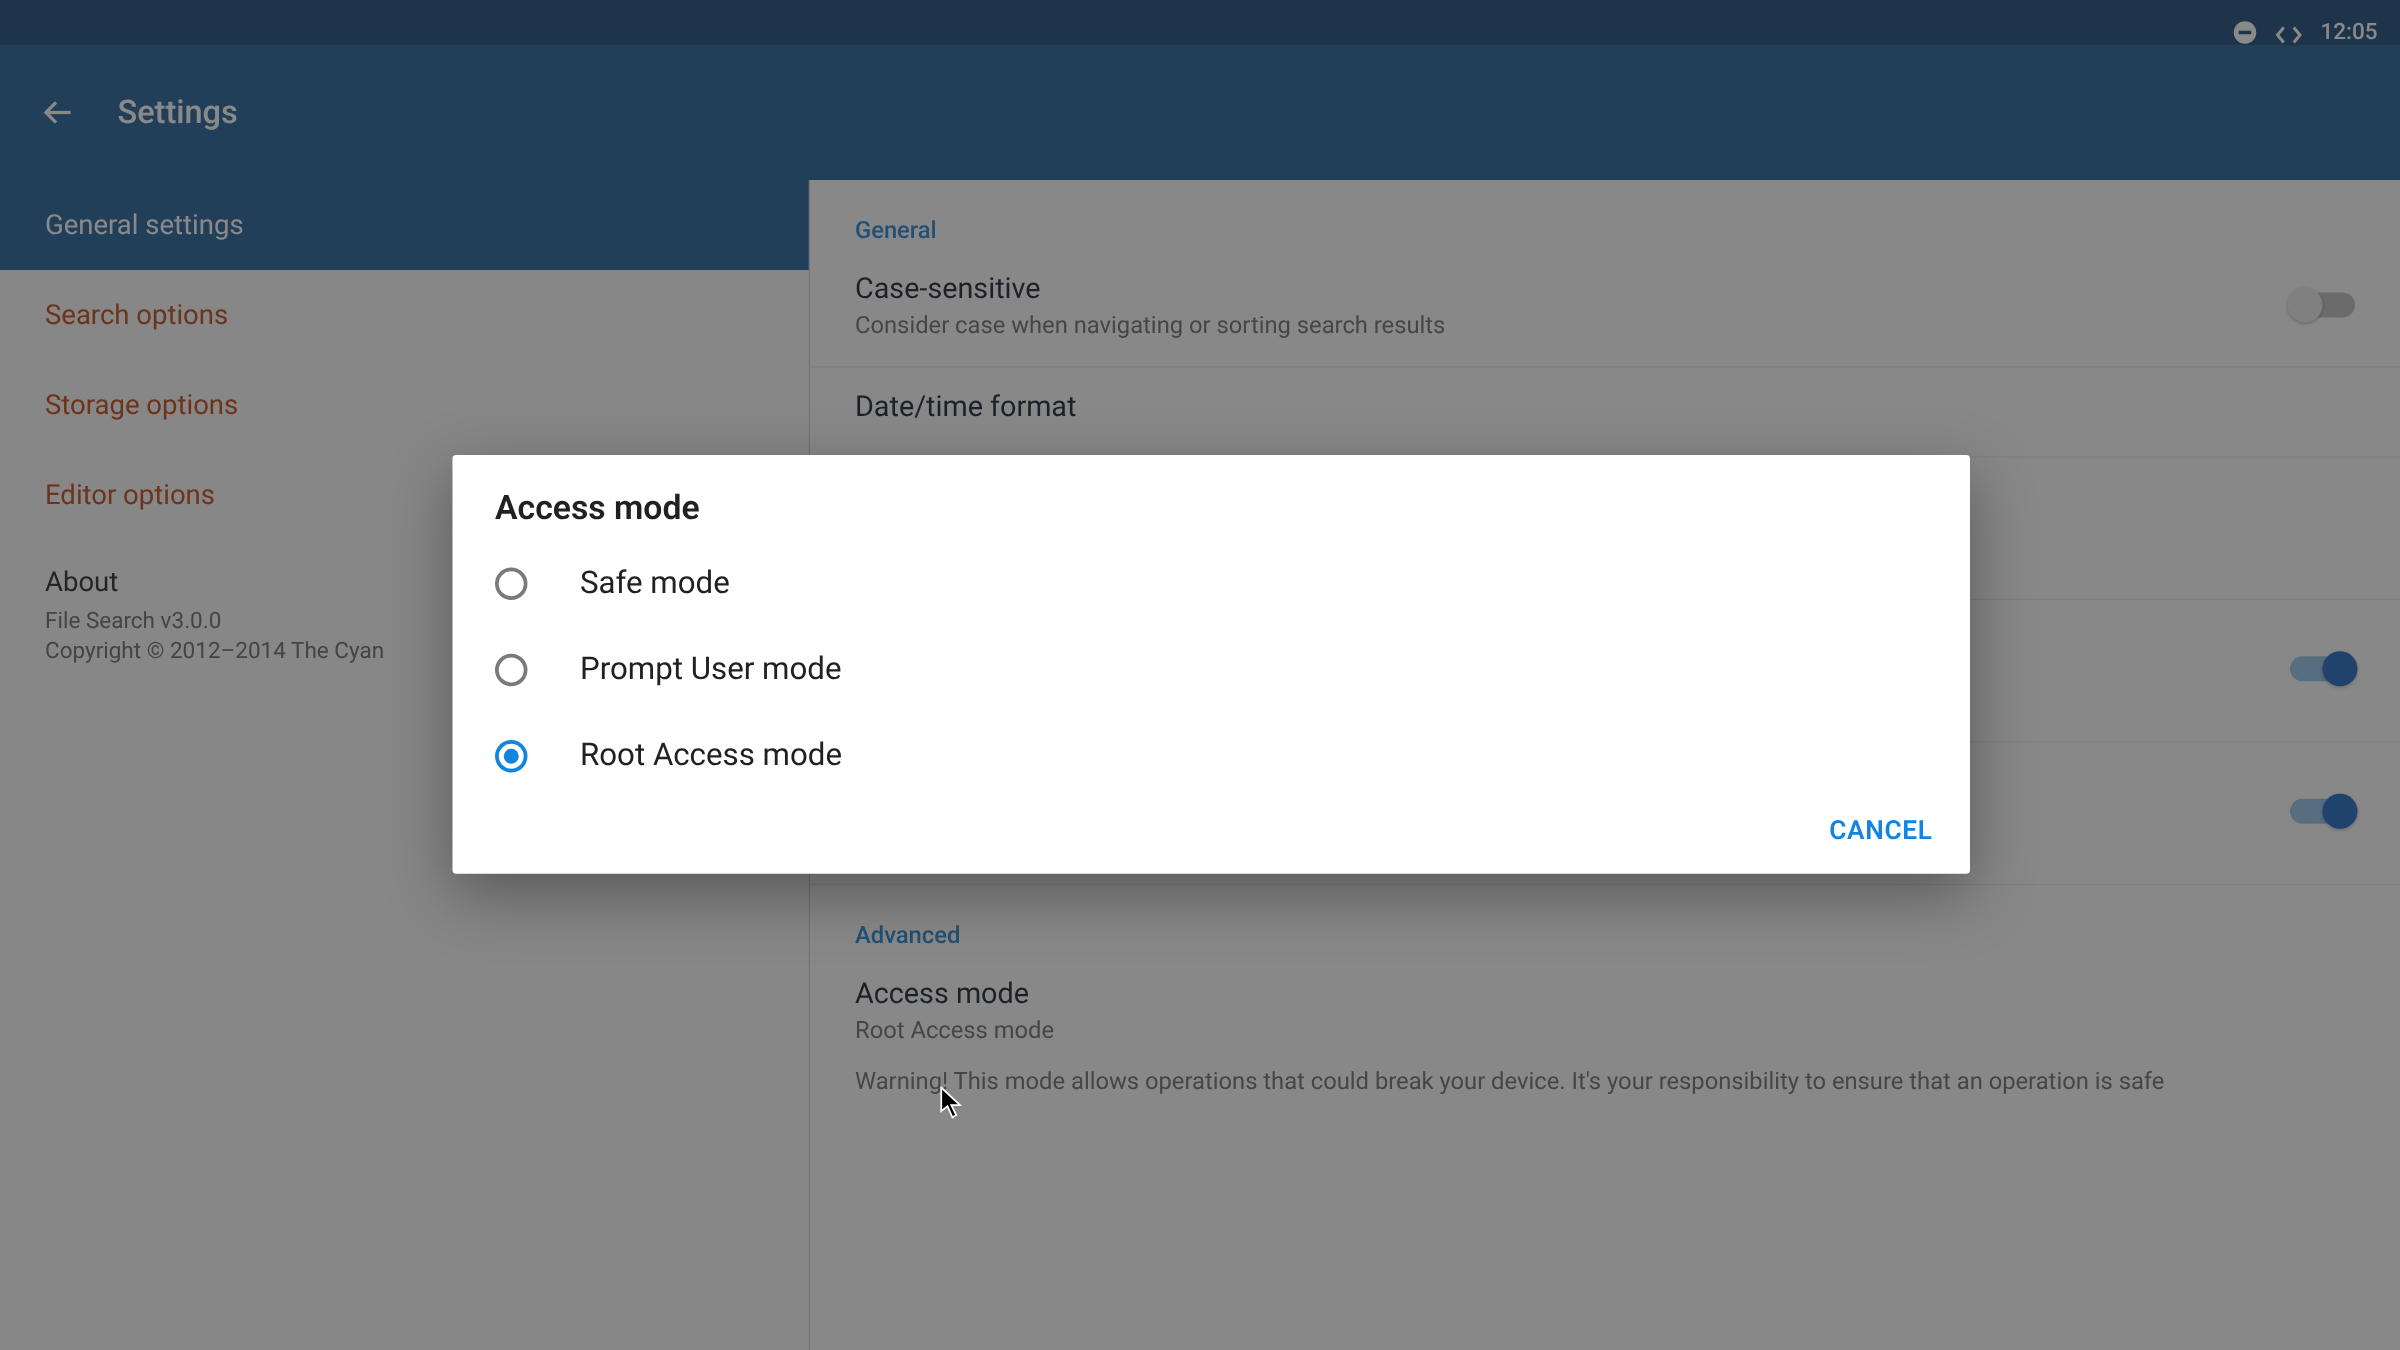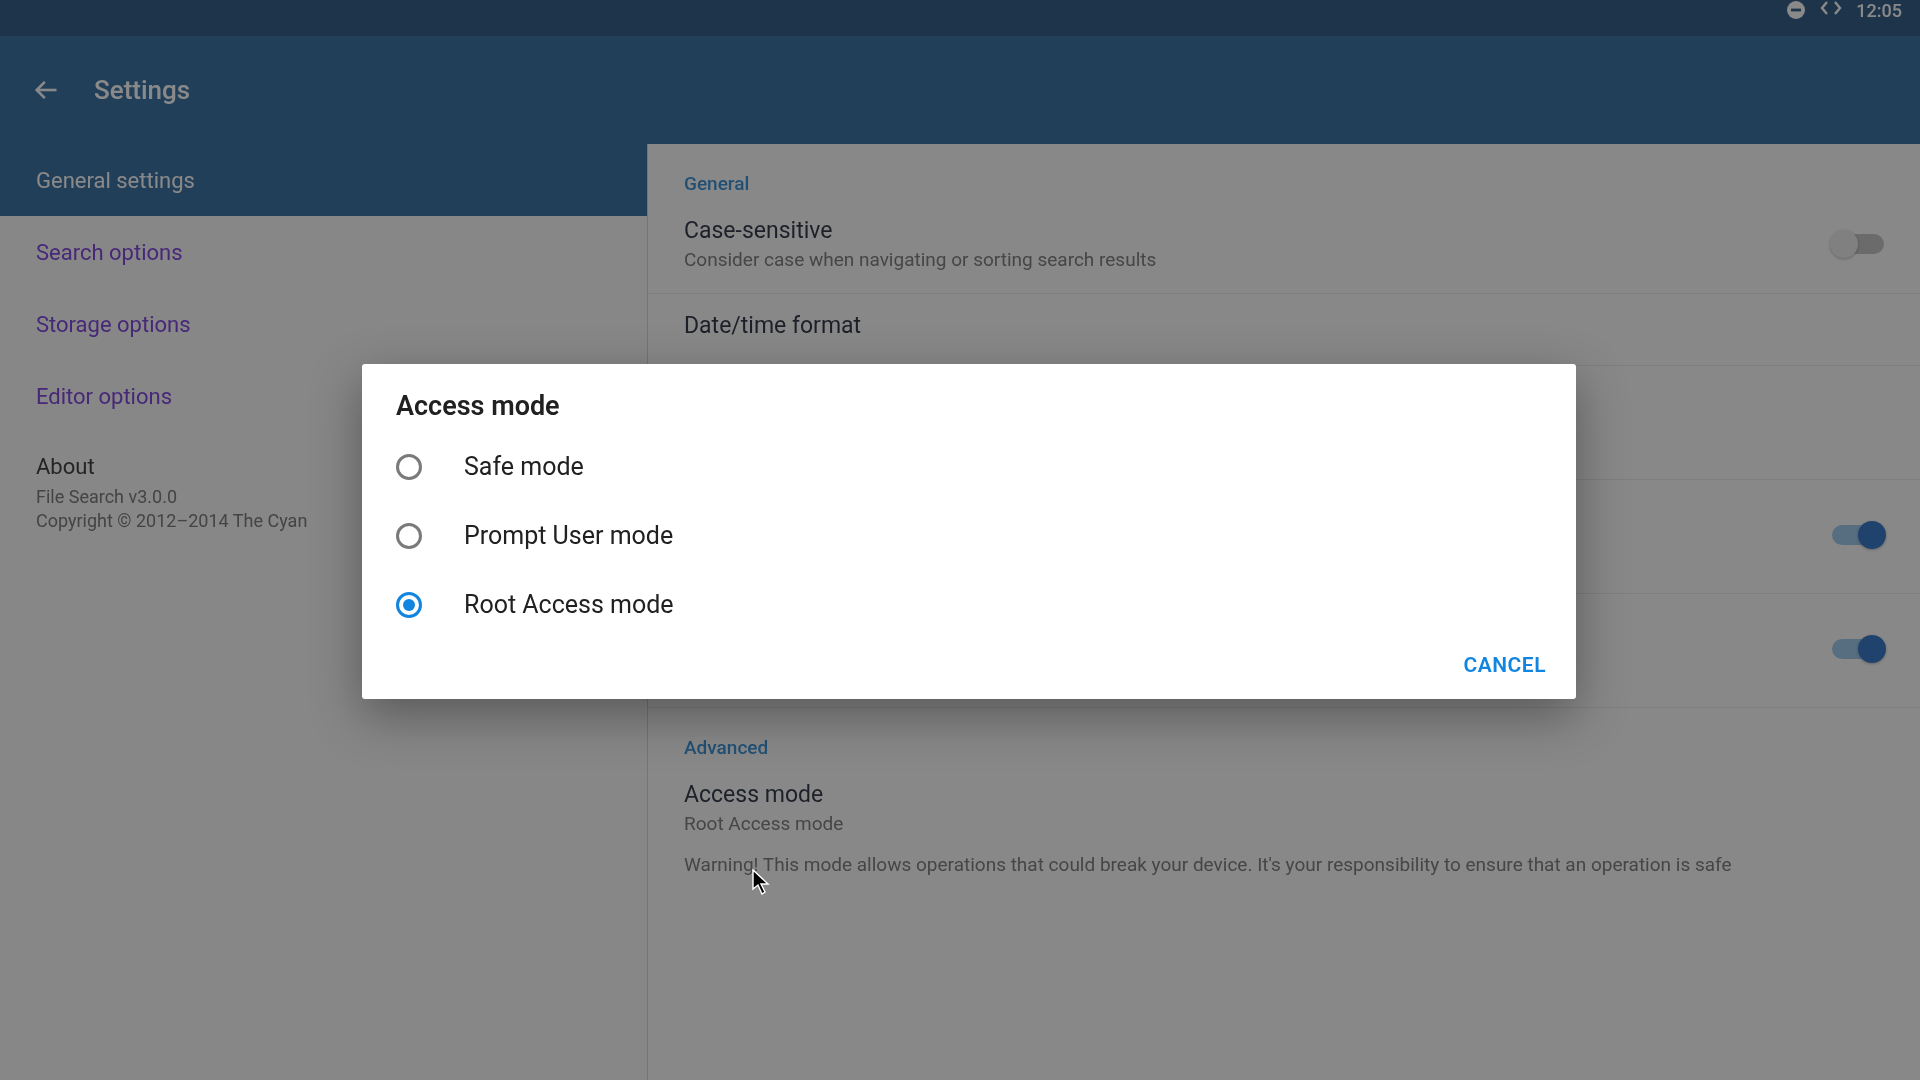--- a/index.html
+++ b/index.html
@@ -3,40 +3,40 @@
 <meta charset="utf-8">
 <style>
 * { box-sizing: border-box; margin: 0; padding: 0; }
 html, body { width: 1920px; height: 1080px; overflow: hidden; font-family: Roboto, Arial, sans-serif; }
 body { position: relative; background: #fafafa; }
 
 
 .statusbar {
   height: 36px;
   background: #104475;
-  display: flex; align-items: flex-start; justify-content: flex-end;
+  display: flex; align-items: flex-end; justify-content: flex-end;
   padding-right: 18px; color: #fff; font-size: 18px; gap: 14px;
 }
 .statusbar .dnd-icon svg, .statusbar .debug-icon svg { display: block; }
 .clock { font-weight: 500; }
 
 
 .appbar {
   height: 108px;
   background: #1a5c96;
   display: flex; align-items: center;
   padding-left: 26px; color: #fff;
 }
 .back-btn { width: 40px; height: 40px; display: flex; align-items: center; justify-content: center; }
 .app-title { margin-left: 28px; font-size: 26px; font-weight: 500; }
 
 
 .content { display: flex; height: calc(1080px - 36px - 92px); }
 .sidebar { width: 648px; background: #fafafa; border-right: 1px solid #d0d0d0; }
-.side-item { height: 72px; padding: 0 36px; display: flex; align-items: center; font-size: 22px; color: #6d28d9; }
+.side-item { height: 72px; padding: 0 36px; display: flex; align-items: center; font-size: 22px; color: #c2410c; }
 .side-item.selected { background: #1a5c96; color: #fff; }
 .side-about { padding: 22px 36px; }
 .side-about .about-title { font-size: 22px; color: #212121; margin-bottom: 6px; }
 .side-about .about-line { font-size: 18px; color: #666; line-height: 1.35; }
 
 .main { flex: 1; background: #fdfdfd; overflow: hidden; }
 .section-label { color: #1c80d1; font-size: 19px; font-weight: 500; padding: 28px 36px 4px; }
 .setting-row { padding: 18px 36px 22px; border-bottom: 1px solid #e6e6e6; display: flex; align-items: center; }
 .setting-text { flex: 1; }
 .setting-title { font-size: 23px; color: #0f172a; margin-bottom: 4px; }

